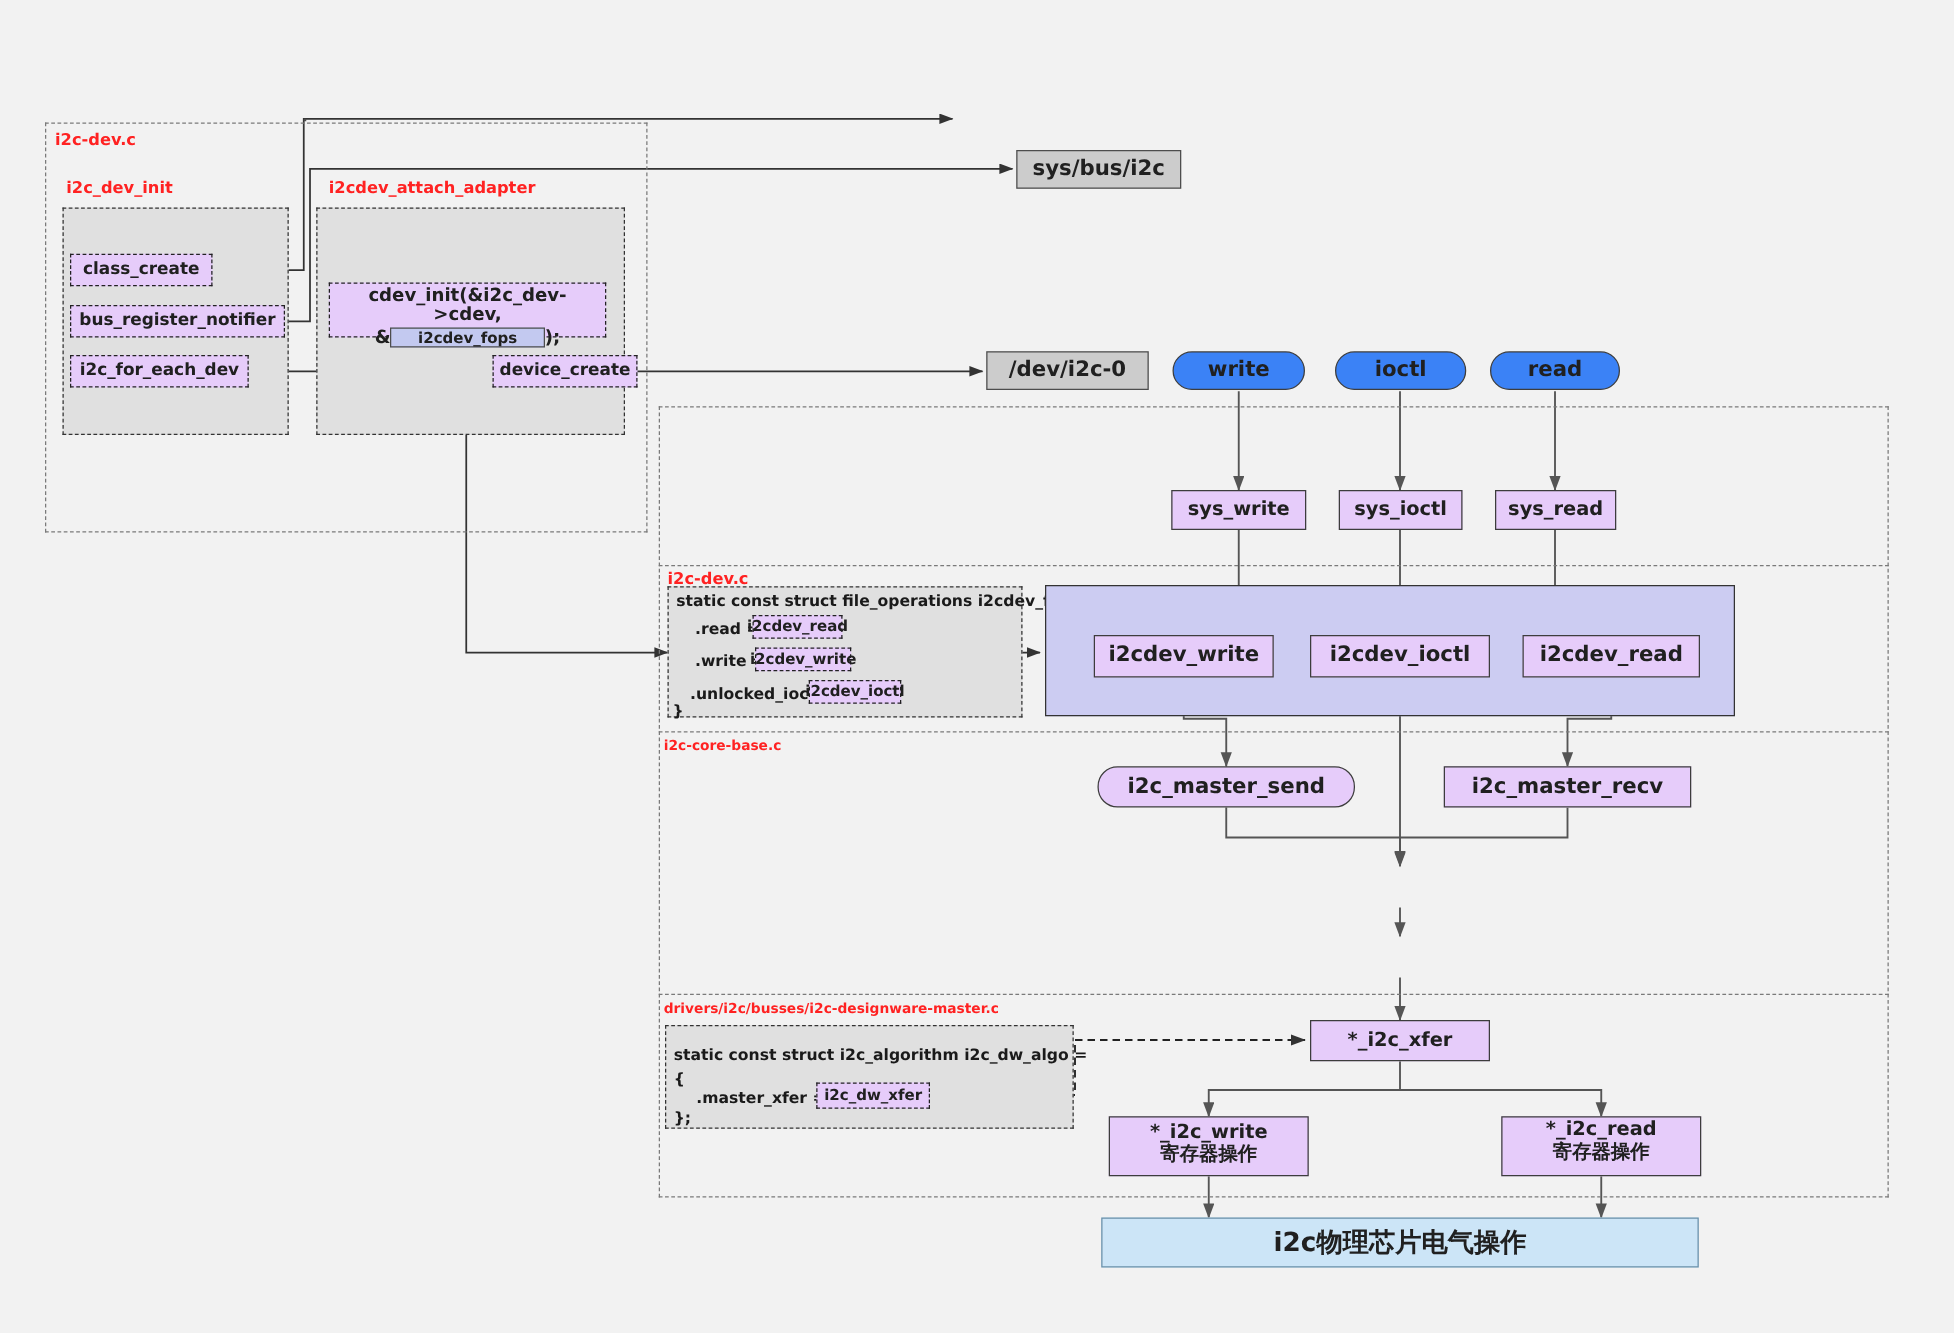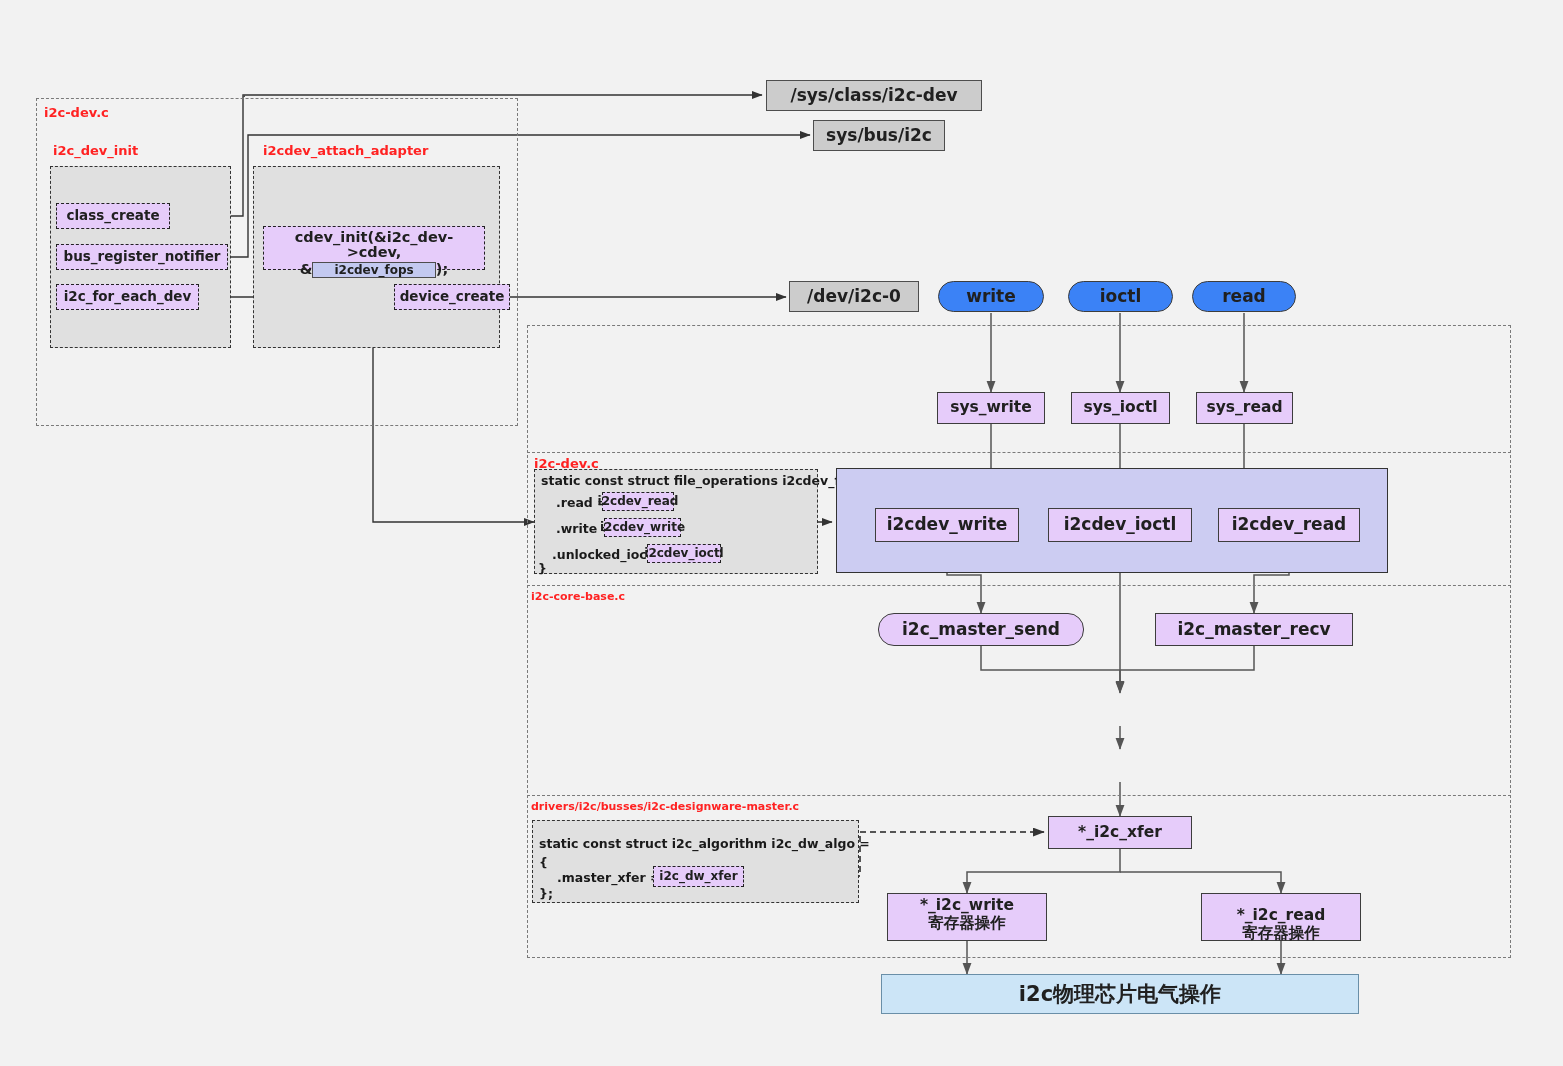--- a/index.html
+++ b/index.html
@@ -135,21 +135,20 @@
 
   <div class="box purple-dash" style="left:263px;top:226px;width:222px;height:44px;display:block;padding:3px 4px 0 4px;">
     <div class="f15" style="text-align:center;line-height:1.0;">cdev_init(&amp;i2c_dev-&gt;cdev,</div>
     <div style="text-align:center;line-height:1.0;margin-top:2px;white-space:nowrap;">
       <span class="f15">&amp;</span><span class="bluechip" style="padding:1px 21px;display:inline-block;vertical-align:middle;">i2cdev_fops</span><span class="f15">);</span>
     </div>
   </div>
 
   <div class="box purple-dash f14" style="left:394px;top:284px;width:116px;height:26px;">device_create</div>
 
-  <div class="box grey f18" style="left:766px;top:80px;width:216px;height:31px;">/sys/class/i2c-dev</div>
   <div class="box grey f18" style="left:813px;top:120px;width:132px;height:31px;">sys/bus/i2c</div>
   <div class="box grey f18" style="left:789px;top:281px;width:130px;height:31px;">/dev/i2c-0</div>
 
   <div class="box pill f18" style="left:938px;top:281px;width:106px;height:31px;">write</div>
   <div class="box pill f18" style="left:1068px;top:281px;width:105px;height:31px;">ioctl</div>
   <div class="box pill f18" style="left:1192px;top:281px;width:104px;height:31px;">read</div>
 
   <div class="region" style="left:527px;top:325px;width:984px;height:633px;"></div>
 
   <div style="position:absolute;left:527px;top:452px;width:984px;height:0;border-top:1px dashed #7a7a7a;"></div>
@@ -189,20 +188,20 @@
   <div class="box purple-dash-sm" style="left:653px;top:866px;width:91px;height:21px;">i2c_dw_xfer</div>
   <div class="codeline" style="left:539px;top:886px;">};</div>
 
   <div class="box purple f16" style="left:1048px;top:816px;width:144px;height:33px;">*_i2c_xfer</div>
 
   <div class="box purple" style="left:887px;top:893px;width:160px;height:48px;display:block;padding-top:3px;">
     <div class="f16" style="text-align:center;line-height:1.15;">*_i2c_write</div>
     <div class="f16" style="text-align:center;line-height:1.15;">寄存器操作</div>
   </div>
 
-  <div class="box purple" style="left:1201px;top:893px;width:160px;height:48px;display:block;padding-top:13px;">
+  <div class="box purple" style="left:1201px;top:893px;width:160px;height:48px;display:block;padding-top:1px;">
     <div class="f16" style="text-align:center;line-height:1.15;">*_i2c_read</div>
     <div class="f16" style="text-align:center;line-height:1.15;">寄存器操作</div>
   </div>
 
   <div class="box lightblue f22" style="left:881px;top:974px;width:478px;height:40px;">i2c物理芯片电气操作</div>
 
 </div>
 
 </body></html>

